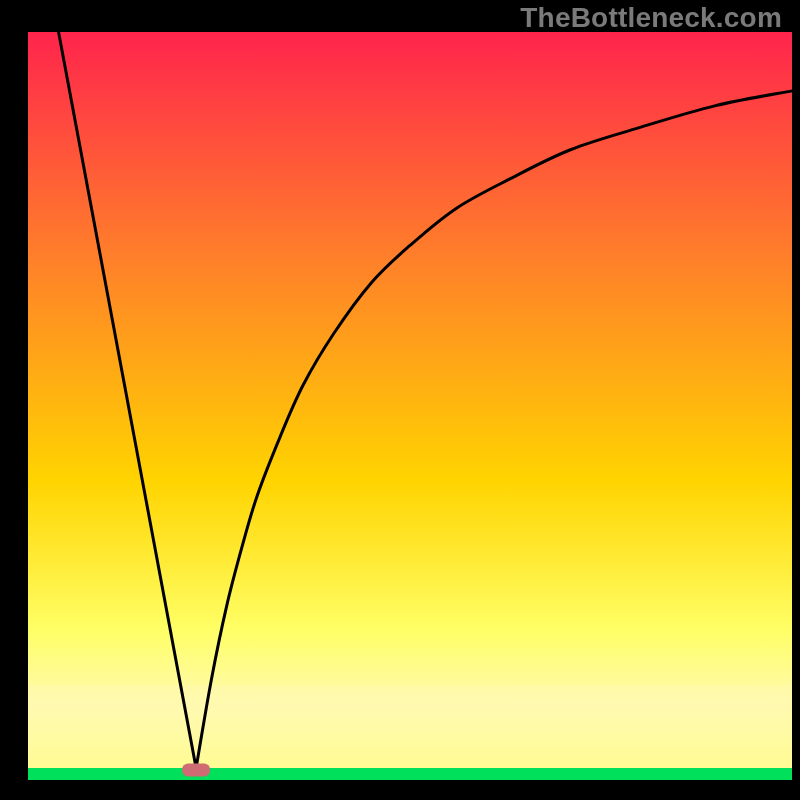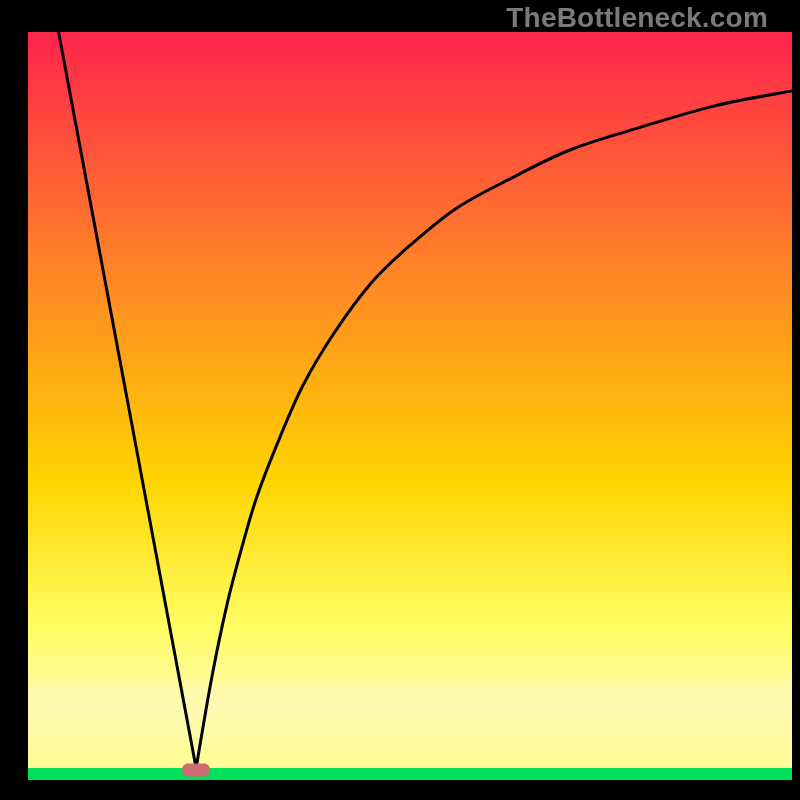--- a/index.html
+++ b/index.html
@@ -11,21 +11,21 @@
     background: #fff;
   }
   .frame {
     position: relative;
     width: 800px;
     height: 800px;
   }
   .watermark {
     position: absolute;
     top: 2px;
-    right: 32px;
+    right: 18px;
     font-family: Arial, Helvetica, sans-serif;
     font-size: 28px;
     font-weight: 600;
     color: #7a7a7a;
     letter-spacing: 0.2px;
     z-index: 10;
     user-select: none;
   }
   svg {
     position: absolute;

